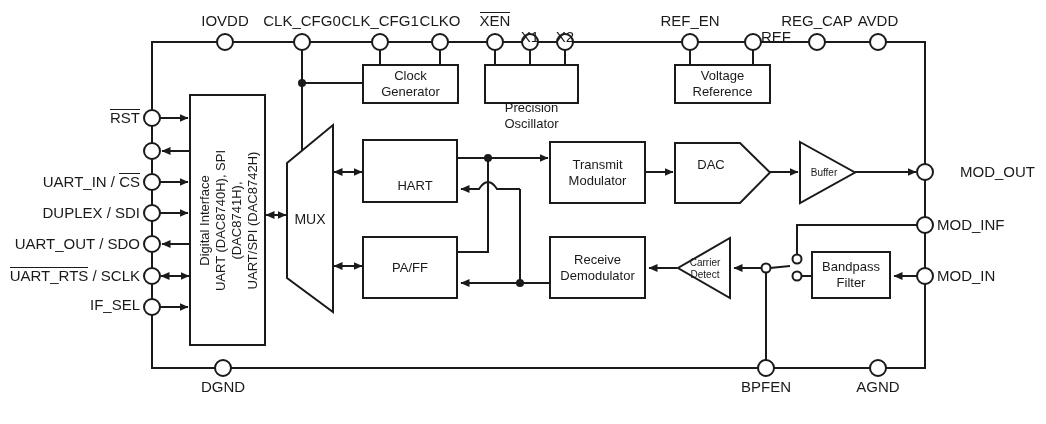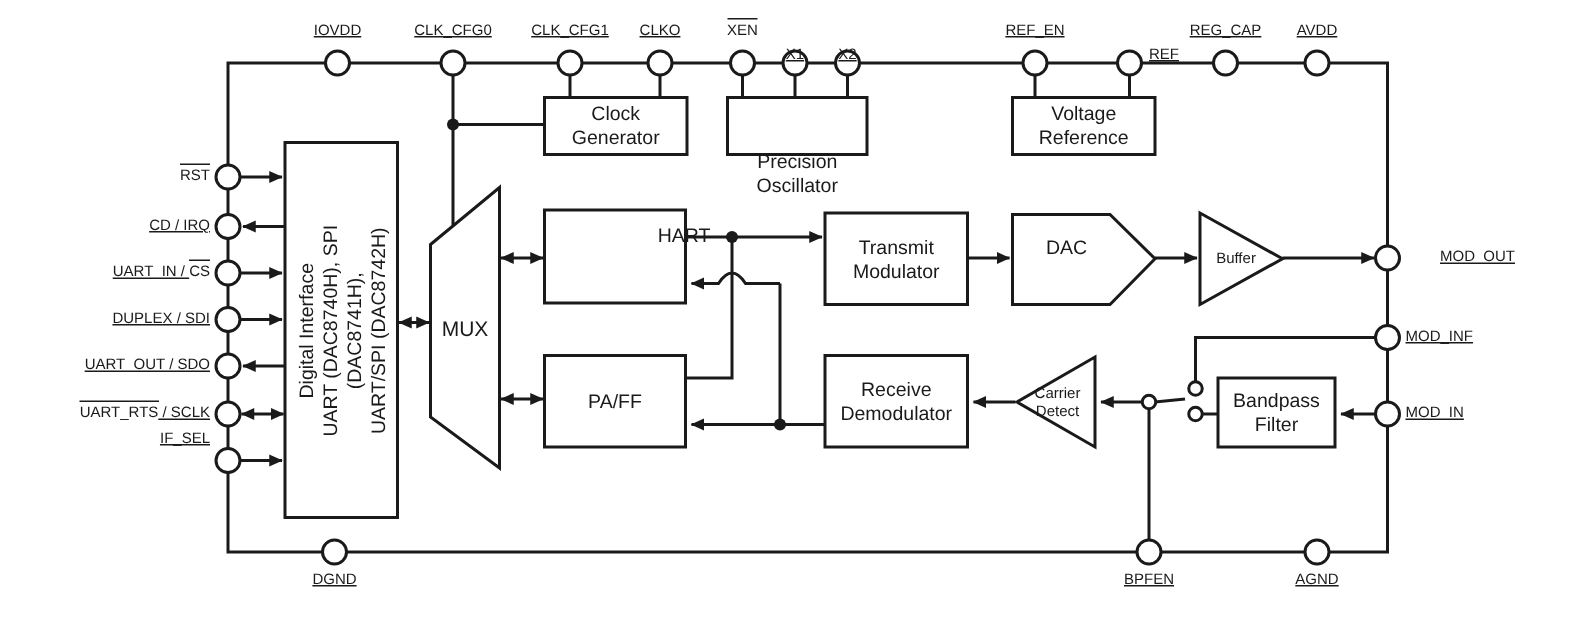--- a/index.html
+++ b/index.html
@@ -1,19 +1,19 @@
 <!DOCTYPE html>
 <html><head>
 <meta charset="utf-8">
 <style>
   html,body{margin:0;padding:0;background:#ffffff;}
   .stage{position:relative;width:1046px;height:424px;background:#ffffff;overflow:hidden;
          font-family:"Liberation Sans", sans-serif;color:#1a1a1a;}
   svg{position:absolute;left:0;top:0;}
-  .lbl{position:absolute;font-size:10px;line-height:17px;white-space:nowrap;text-decoration:underline;}
+  .lbl{position:absolute;font-size:15px;line-height:17px;white-space:nowrap;}
   .lbl.top,.lbl.bottom{text-align:center;}
   .lbl.left{text-align:right;}
   .lbl.right{text-align:left;}
   .ov{display:inline-block;border-top:1.6px solid #1a1a1a;padding-top:0px;line-height:15px;}
   .blk-txt{position:absolute;display:flex;align-items:center;justify-content:center;
            text-align:center;font-size:13px;line-height:16px;white-space:pre-line;}
   .blk-txt.small{font-size:10px;line-height:12px;}
   .blk-txt.mid{font-size:10px;line-height:13px;}
   .blk-txt.mux{font-size:14px;}
   .rot{transform:rotate(-90deg);}
@@ -137,47 +137,46 @@
   <div class="lbl top" style="left:380px;top:12px;width:120px;"><span>CLKO</span><span class="ov"></span><span></span></div>
   <div class="lbl top" style="left:435px;top:12px;width:120px;"><span></span><span class="ov">XEN</span><span></span></div>
   <div class="lbl top" style="left:470px;top:28px;width:120px;"><span>X1</span><span class="ov"></span><span></span></div>
   <div class="lbl top" style="left:505px;top:12px;width:120px;margin-top:16px;"><span>X2</span><span class="ov"></span><span></span></div>
   <div class="lbl top" style="left:630px;top:12px;width:120px;"><span>REF_EN</span><span class="ov"></span><span></span></div>
   <div class="lbl top" style="left:716px;top:12px;width:120px;margin-top:16px;"><span>REF</span><span class="ov"></span><span></span></div>
   <div class="lbl top" style="left:757px;top:12px;width:120px;"><span>REG_CAP</span><span class="ov"></span><span></span></div>
   <div class="lbl top" style="left:818px;top:12px;width:120px;"><span>AVDD</span><span class="ov"></span><span></span></div>
 
   <div class="lbl left" style="left:2px;top:109px;width:138px;"><span></span><span class="ov">RST</span><span></span></div>
-  <div class="lbl left" style="left:2px;top:142px;width:138px;"><span>CD / IRQ</span><span class="ov"></span><span></span></div>
   <div class="lbl left" style="left:2px;top:173px;width:138px;"><span>UART_IN / </span><span class="ov">CS</span><span></span></div>
   <div class="lbl left" style="left:2px;top:204px;width:138px;"><span>DUPLEX / SDI</span><span class="ov"></span><span></span></div>
   <div class="lbl left" style="left:2px;top:235px;width:138px;"><span>UART_OUT / SDO</span><span class="ov"></span><span></span></div>
   <div class="lbl left" style="left:2px;top:267px;width:138px;"><span></span><span class="ov">UART_RTS</span><span> / SCLK</span></div>
-  <div class="lbl left" style="left:2px;top:284px;width:138px;"><span>IF_SEL</span><span class="ov"></span><span></span></div>
+  <div class="lbl left" style="left:2px;top:296px;width:138px;"><span>IF_SEL</span><span class="ov"></span><span></span></div>
 
   <div class="lbl right" style="left:960px;top:163px;width:105px;">MOD_OUT</div>
   <div class="lbl right" style="left:937px;top:216px;width:105px;">MOD_INF</div>
   <div class="lbl right" style="left:937px;top:267px;width:105px;">MOD_IN</div>
 
   <div class="lbl bottom" style="left:163px;top:378px;width:120px;">DGND</div>
   <div class="lbl bottom" style="left:706px;top:378px;width:120px;">BPFEN</div>
   <div class="lbl bottom" style="left:818px;top:378px;width:120px;">AGND</div>
 
   <div class="blk-txt" style="left:363px;top:65px;width:95px;height:38px;">Clock
 Generator</div>
   <div class="blk-txt" style="left:485px;top:65px;width:93px;height:38px;margin-top:32px;">Precision
 Oscillator</div>
   <div class="blk-txt" style="left:675px;top:65px;width:95px;height:38px;">Voltage
 Reference</div>
   <div class="blk-txt rot" style="left:102.5px;top:182.5px;width:250px;height:75px;">Digital Interface
 UART (DAC8740H), SPI
 (DAC8741H),
 UART/SPI (DAC8742H)</div>
   <div class="blk-txt mux" style="left:288px;top:209px;width:44px;height:20px;">MUX</div>
-  <div class="blk-txt" style="left:363px;top:126px;width:104px;height:62px;padding-left:41px;">HART</div>
+  <div class="blk-txt" style="left:363px;top:155px;width:104px;height:62px;">HART</div>
   <div class="blk-txt" style="left:363px;top:237px;width:94px;height:61px;">PA/FF</div>
   <div class="blk-txt" style="left:550px;top:142px;width:95px;height:61px;">Transmit
 Modulator</div>
   <div class="blk-txt" style="left:550px;top:237px;width:95px;height:61px;">Receive
 Demodulator</div>
   <div class="blk-txt" style="left:675px;top:143px;width:72px;height:44px;">DAC</div>
   <div class="blk-txt mid" style="left:799px;top:165px;width:50px;height:15px;">Buffer</div>
   <div class="blk-txt small" style="left:681px;top:255px;width:48px;height:27px;">Carrier
 Detect</div>
   <div class="blk-txt" style="left:812px;top:252px;width:78px;height:46px;">Bandpass

